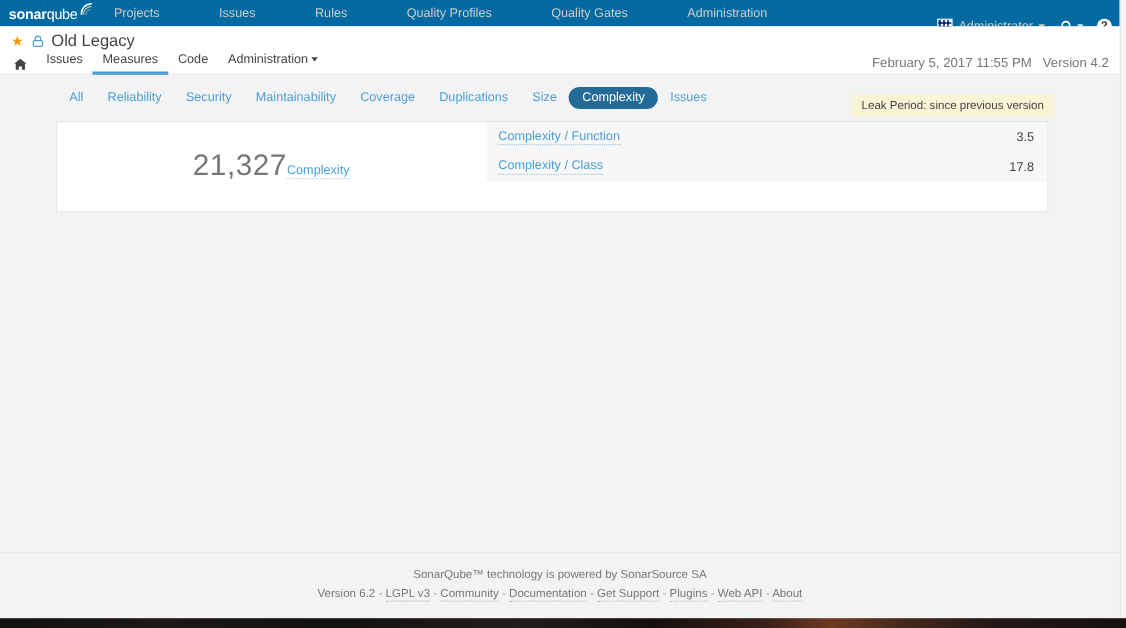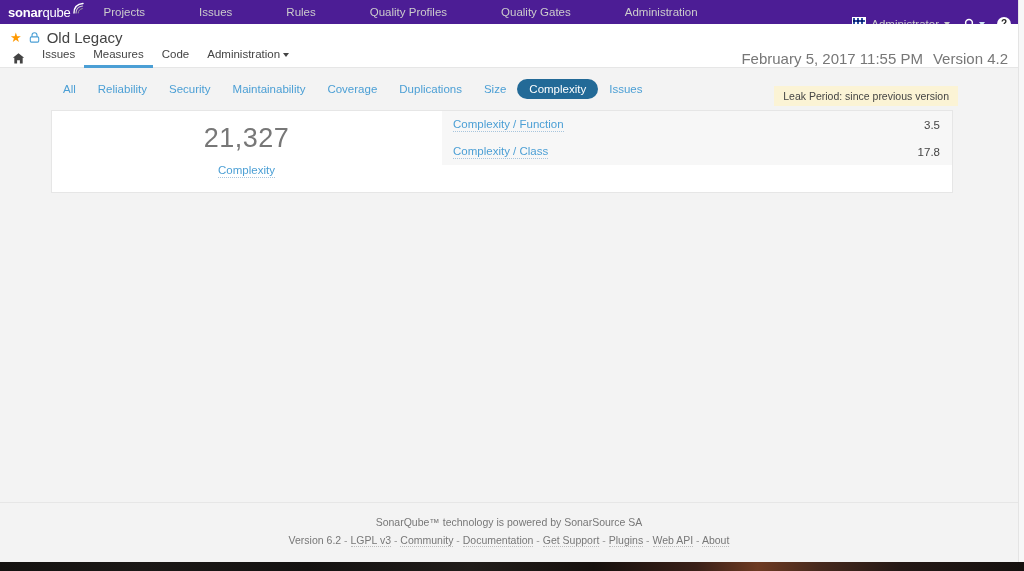--- a/index.html
+++ b/index.html
@@ -67,21 +67,21 @@
     top: 0;
     width: 1018px;
     height: 562px;
     background: #f3f3f3;
     overflow: hidden;
   }
 
   
   #global-nav {
     height: 24px;
-    background: #4c1d95;
+    background: #0369a1;
     display: flex;
     align-items: stretch;
     position: relative;
   }
 
   #logo {
     display: flex;
     align-items: center;
     padding: 0 10px 0 8px;
     cursor: pointer;
@@ -198,21 +198,21 @@
   #project-name {
     font-size: 15px;
     color: #444;
     font-weight: normal;
     line-height: 1;
   }
   #context-meta {
     position: absolute;
     right: 10px;
     top: 26px;
-    font-size: 15px;
+    font-size: 12px;
     color: #777;
     display: flex;
     gap: 10px;
   }
   #context-tabs {
     display: flex;
     align-items: flex-end;
     gap: 0;
     height: 21px;
     margin-top: 1px;
@@ -282,21 +282,21 @@
     background: #fff;
     border: 1px solid #e6e6e6;
     display: flex;
     min-height: 83px;
   }
 
   #overview-cell {
     width: 390px;
     flex: none;
     display: flex;
-    flex-direction: column;
+    flex-direction: row;
     align-items: center;
     justify-content: center;
     padding: 11px 0 13px 0;
     border-right: 1px solid transparent;
   }
   #big-measure-value {
     font-size: 27px;
     color: #777;
     font-weight: normal;
     letter-spacing: 0.5px;

